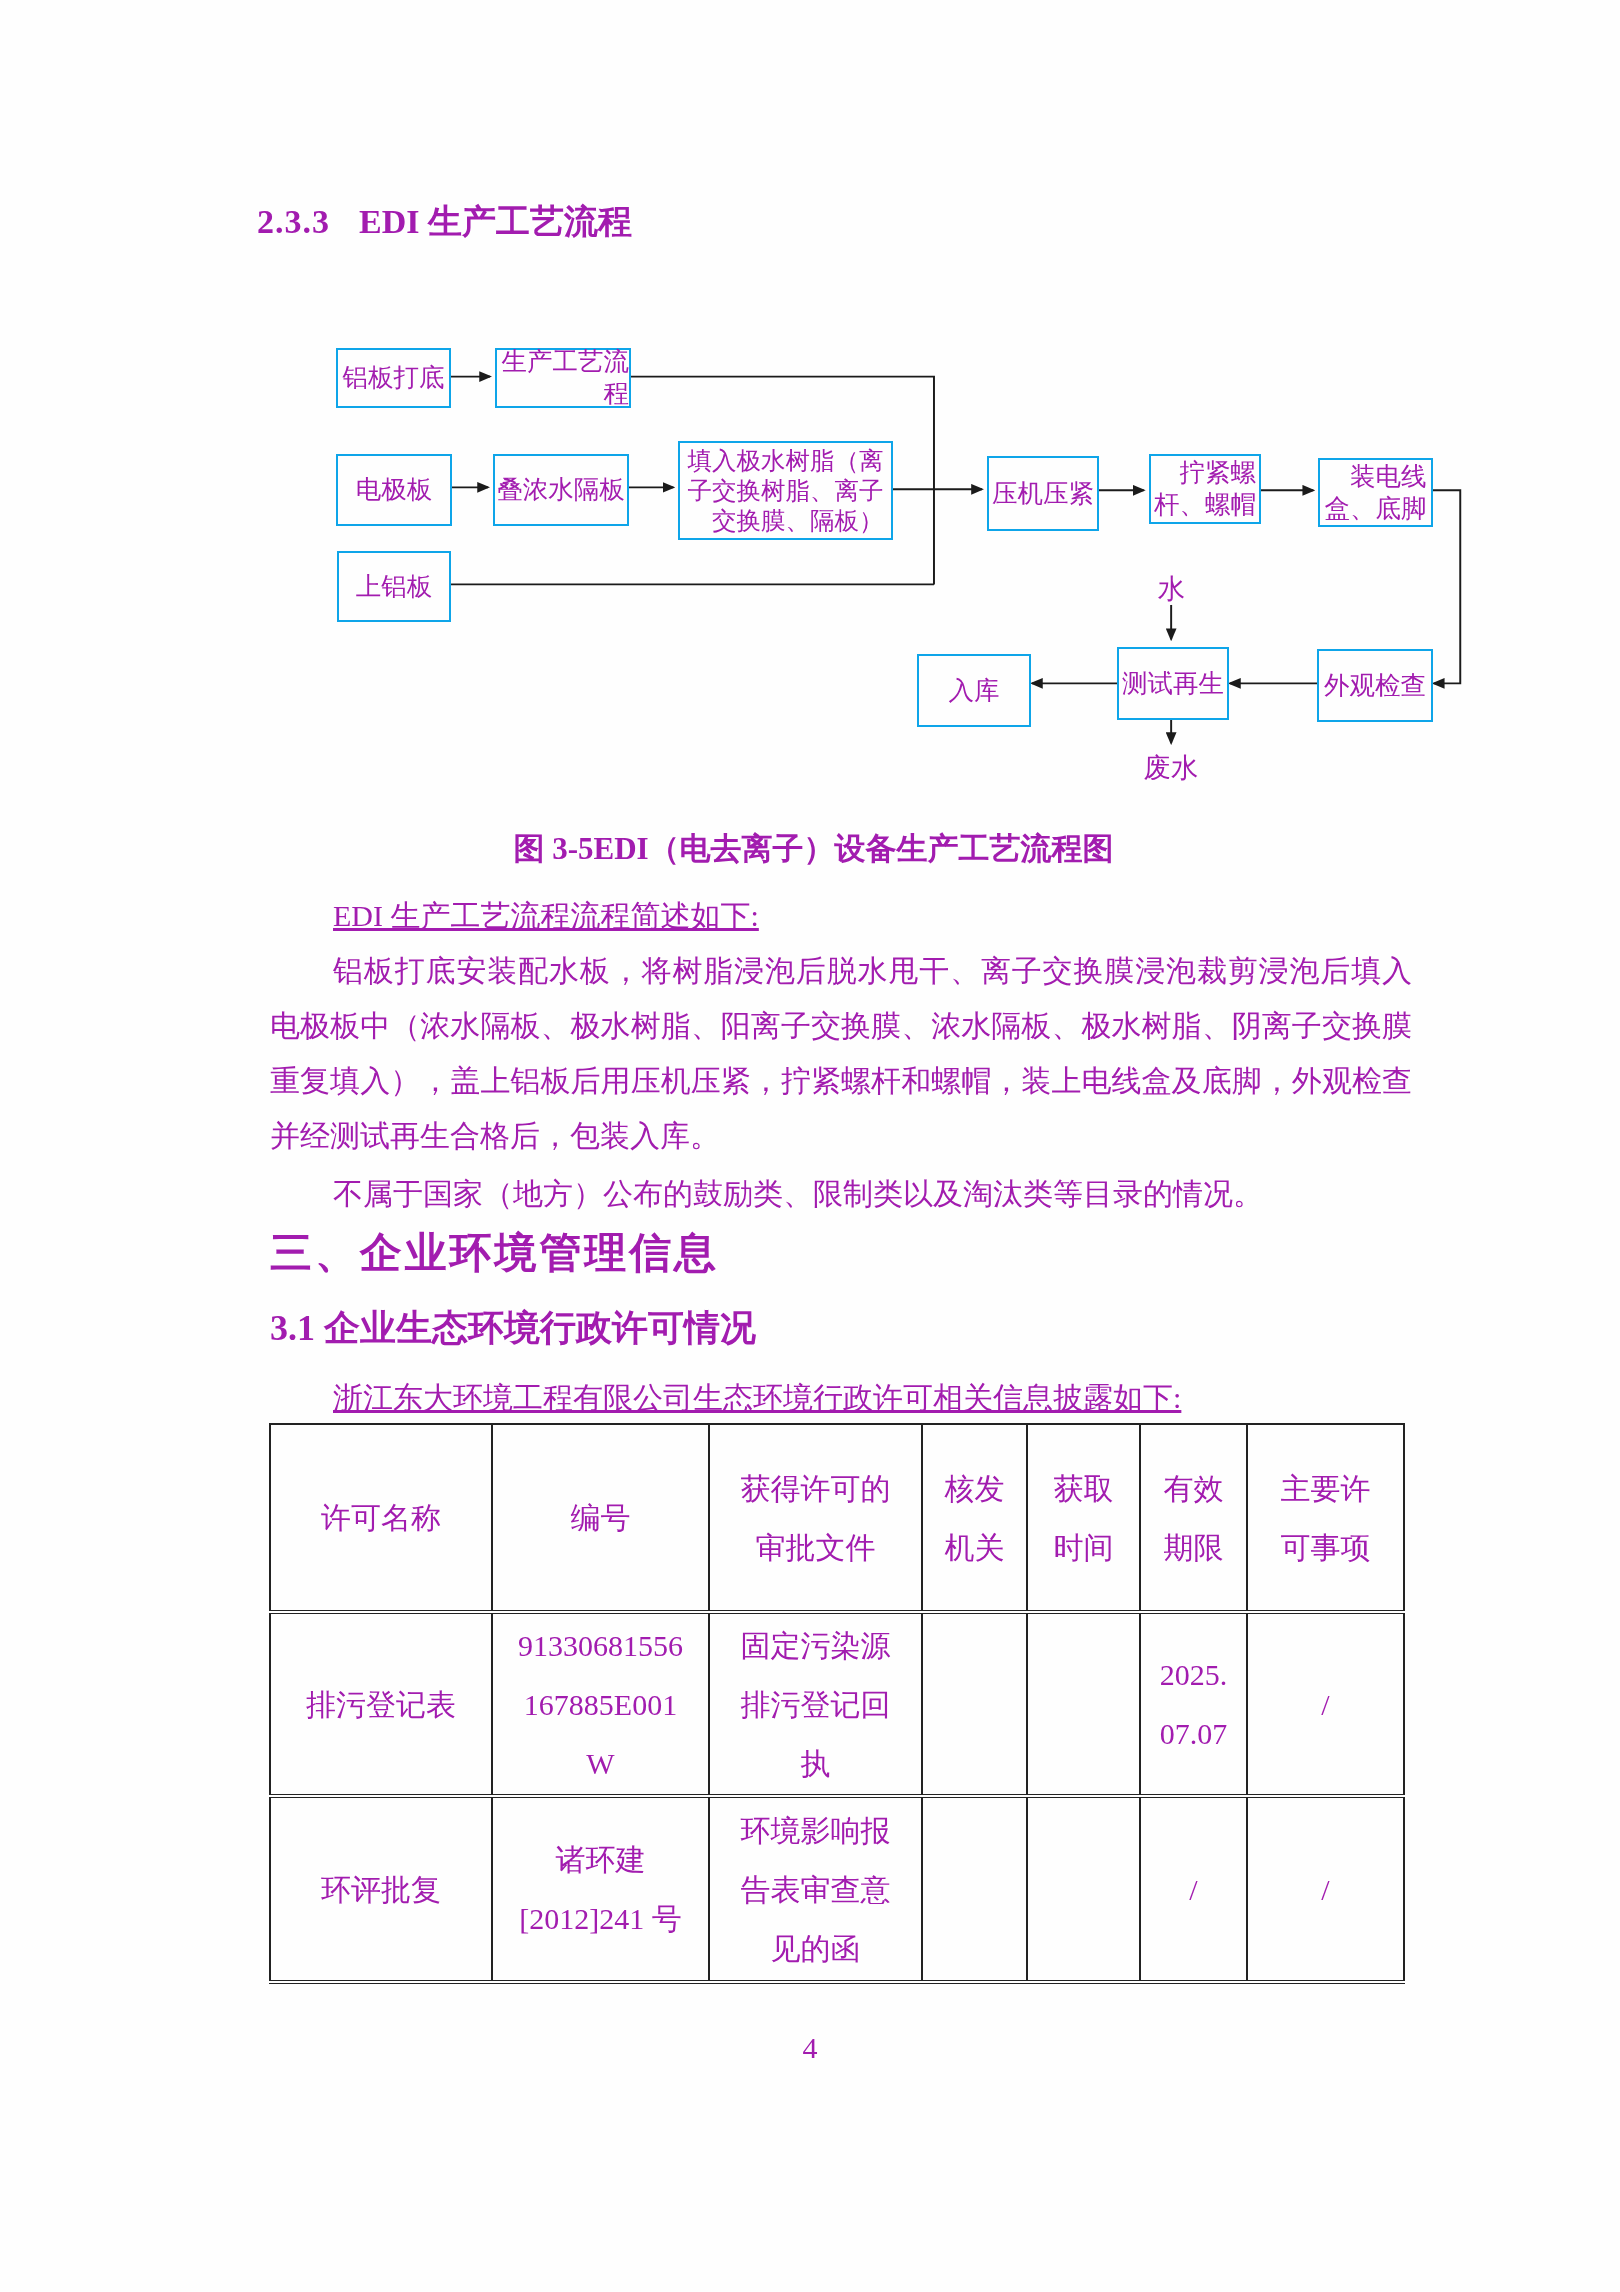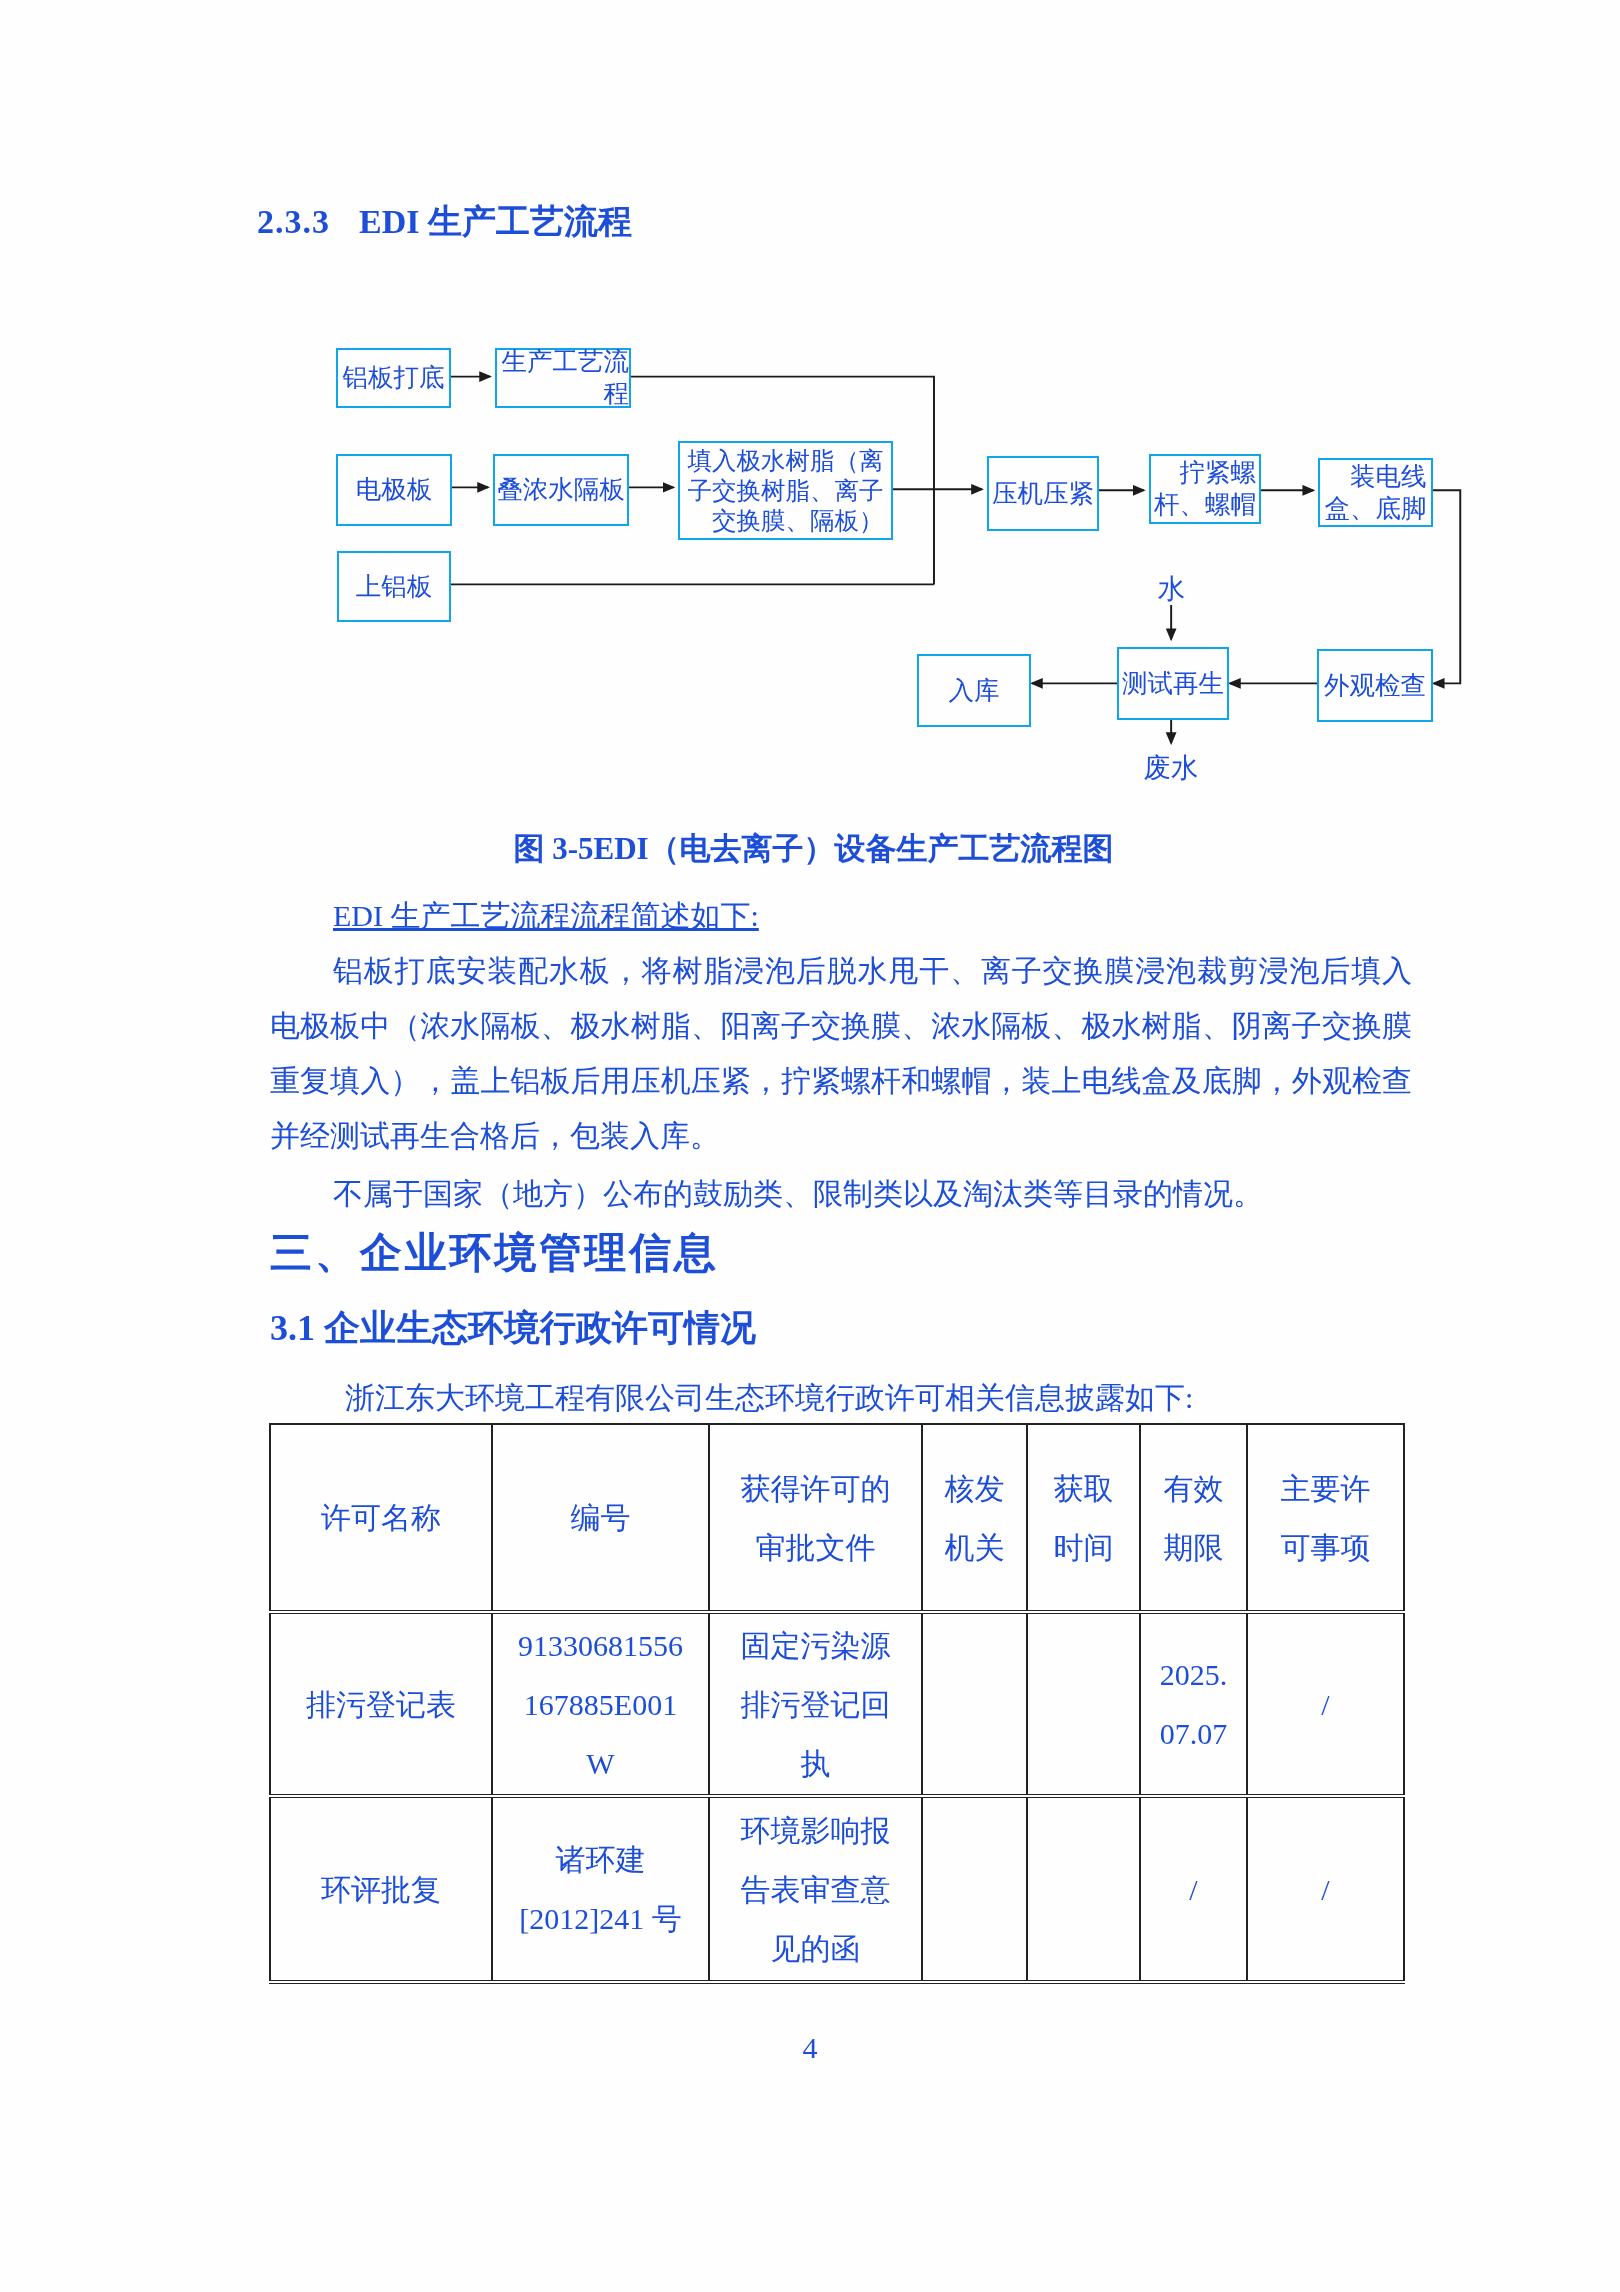--- a/index.html
+++ b/index.html
@@ -2,21 +2,21 @@
 <html><head>
 <meta charset="utf-8">
 <style>
   html,body{margin:0;padding:0;background:#e8e8e8;}
   .page{
     position:relative;
     width:1620px;height:2293px;
     margin:0 auto;
     background:#fefefe;
     font-family:"Liberation Serif","DejaVu Serif",serif;
-    color:#1d4ed8;
+    color:#a21caf;
     overflow:hidden;
   }
   
   .h-233{position:absolute;left:257px;top:199px;font-size:34px;font-weight:bold;}
   .h-233 .num{letter-spacing:1px;}
   .h-233 .txt{margin-left:29px;}
   .h-sec3{position:absolute;left:270px;top:1225px;font-size:42px;font-weight:bold;letter-spacing:2.9px;}
   .h-31{position:absolute;left:270px;top:1304px;font-size:36px;font-weight:bold;}
   
   .flow{position:absolute;left:0;top:0;width:1620px;height:814px;}
@@ -28,21 +28,21 @@
   }
   .fbox.small-text{font-size:24.5px;line-height:30px;}
   .flabel{position:absolute;font-size:27.4px;text-align:center;white-space:nowrap;}
   
   .caption{position:absolute;left:235px;top:828px;width:1157px;text-align:center;font-size:31px;font-weight:bold;}
   .para{position:absolute;font-size:30px;line-height:55px;}
   .indent{text-indent:63px;}
   .p-intro{left:270px;top:888px;width:1142px;text-decoration:underline;}
   .p-main{left:270px;top:943px;width:1142px;text-align:justify;}
   .p-cat{left:270px;top:1166px;width:1142px;}
-  .p-permit{left:282px;top:1370px;width:1142px;}
+  .p-permit{left:270px;top:1370px;width:1142px;text-decoration:underline;}
   
   table.permit{
     position:absolute;left:269px;top:1423px;
     border-collapse:collapse;table-layout:fixed;
     font-size:30px;
   }
   table.permit th,table.permit td{
     border:2px solid #222;
     text-align:center;vertical-align:middle;
     white-space:pre-line;line-height:59px;

